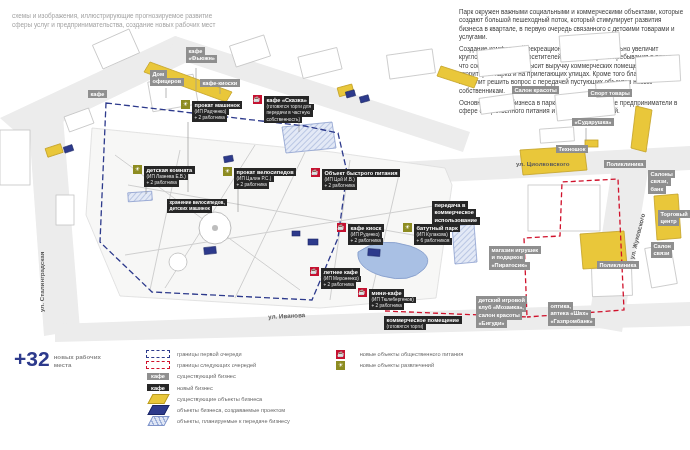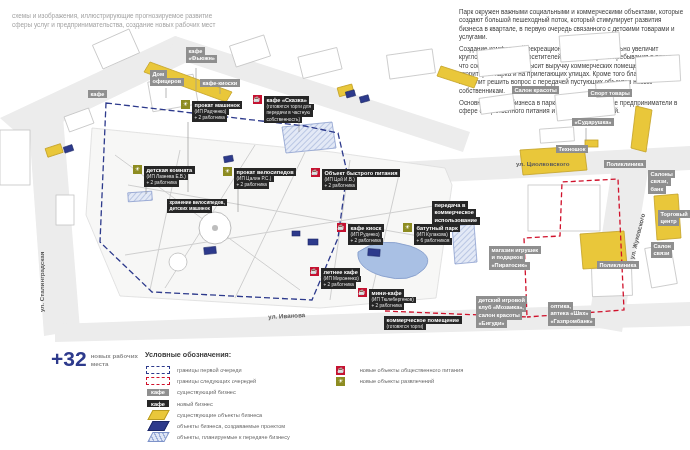--- a/index.html
+++ b/index.html
@@ -17,21 +17,21 @@
   .lbl .s{display:table;background:#262626;color:#e2e2e2;font-weight:400;font-size:4.7px;
           line-height:1.25;padding:0 2.5px 0.5px 2.5px;}
   .lbl.gray .t{background:#8f8f8f;font-weight:700;}
   .lbl.note .t{font-size:4.7px;font-weight:600;}
   .lbl.street .t{background:none;color:#5a5a5a;font-weight:700;font-size:6.2px;padding:0;}
   .mic{position:absolute;left:-11px;top:-1px;width:9px;height:9px;color:#fff;font-size:6px;
        line-height:9px;text-align:center;}
   .mic.red{background:#c51230;}
   .mic.olive{background:#8d8c21;}
   .lbl.hasicon{margin-left:11px;}
-  .jobs{position:absolute;left:14px;top:348px;display:flex;align-items:flex-start;gap:4px;margin-left:37px;}
+  .jobs{position:absolute;left:14px;top:348px;display:flex;align-items:flex-end;gap:4px;}
   .jobs .num{font-size:21px;font-weight:700;color:#2d3a8c;line-height:1;}
   .jobs .txt{font-size:6.2px;color:#8a8a8a;font-weight:700;line-height:1.3;padding-top:4px;}
   .legend{position:absolute;left:145px;top:350px;}
   .legend-title{font-size:7.2px;font-weight:700;color:#3a3a3a;margin-bottom:7px;}
   .lg-cols{display:flex;gap:38px;align-items:flex-start;}
   .lg-col{display:flex;flex-direction:column;gap:3.2px;}
   .lg-row{display:flex;align-items:center;gap:6px;height:8px;}
   .lg-row .lab{font-size:5.6px;color:#6a6a6a;}
   .swc{display:inline-flex;width:26px;justify-content:center;align-items:center;flex:0 0 26px;}
   .sw-dash-blue{width:22px;height:6px;border:1.4px dashed #2d3a8c;}
@@ -306,21 +306,20 @@
 
   <div class="jobs">
     <span class="num">+32</span>
     <span class="txt">
       <span>новых рабочих</span><br>
       <span>места</span>
     </span>
   </div>
 
   <div class="legend">
-    <div class="legend-title">Условные обозначения:</div>
     <div class="lg-cols" id="legend-cols">
         <div class="lg-col">
           <div class="lg-row">
             <span class="swc">
               <span class="sw-dash-blue"></span>
             </span>
             <span class="lab">границы первой очереди</span>
           </div>
           <div class="lg-row">
             <span class="swc">

